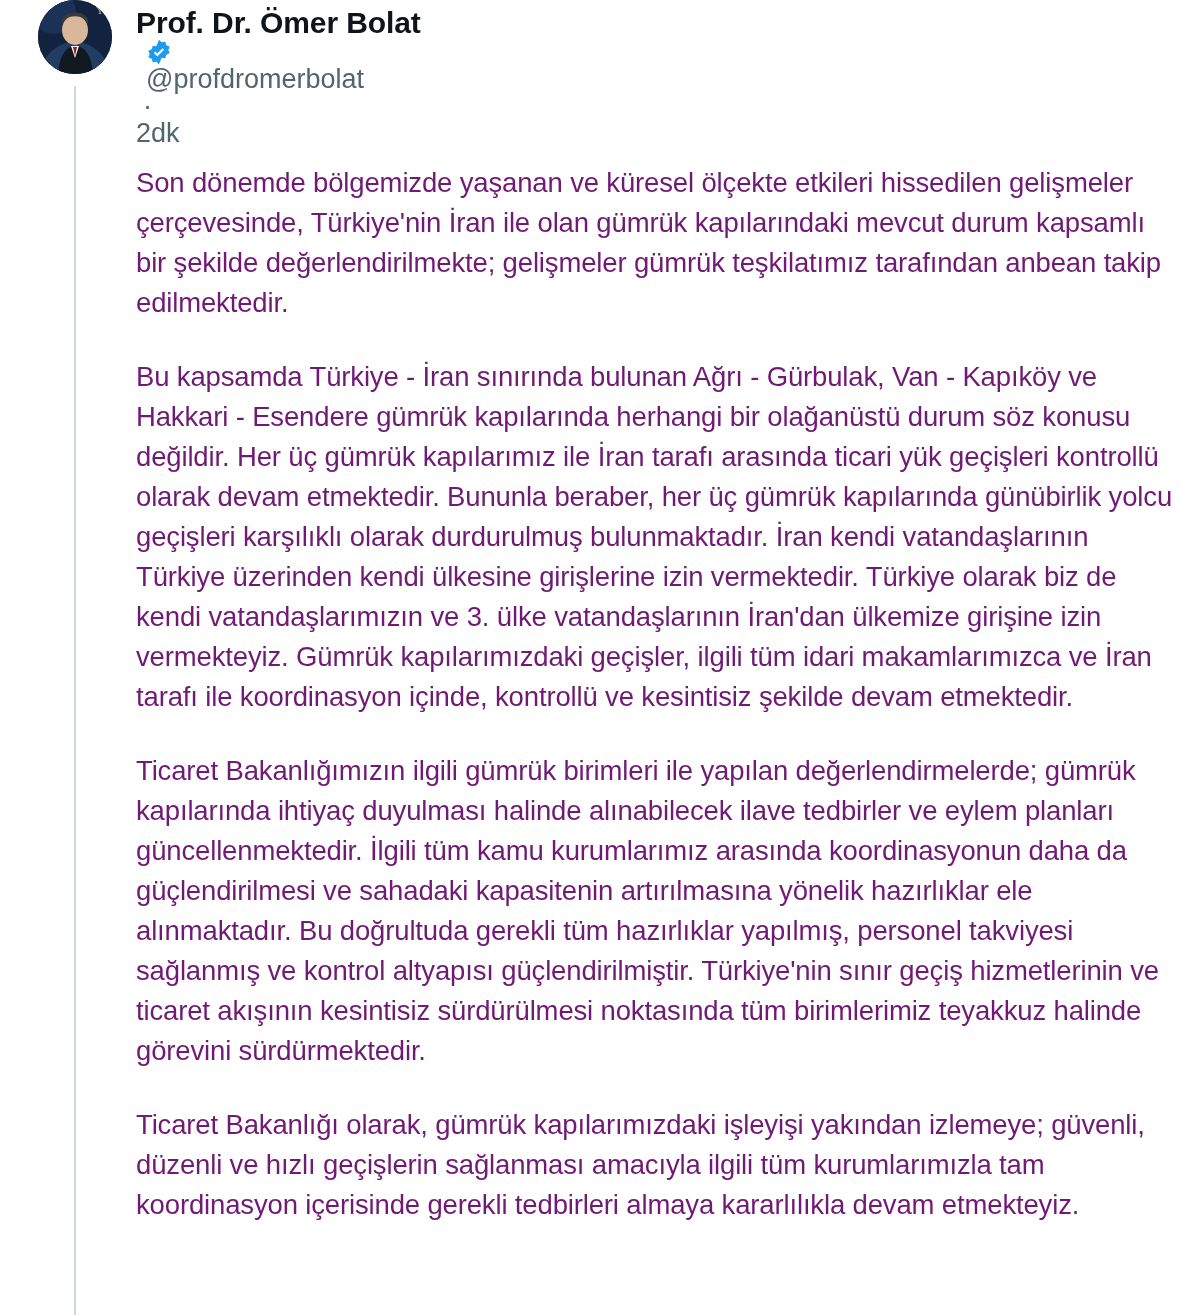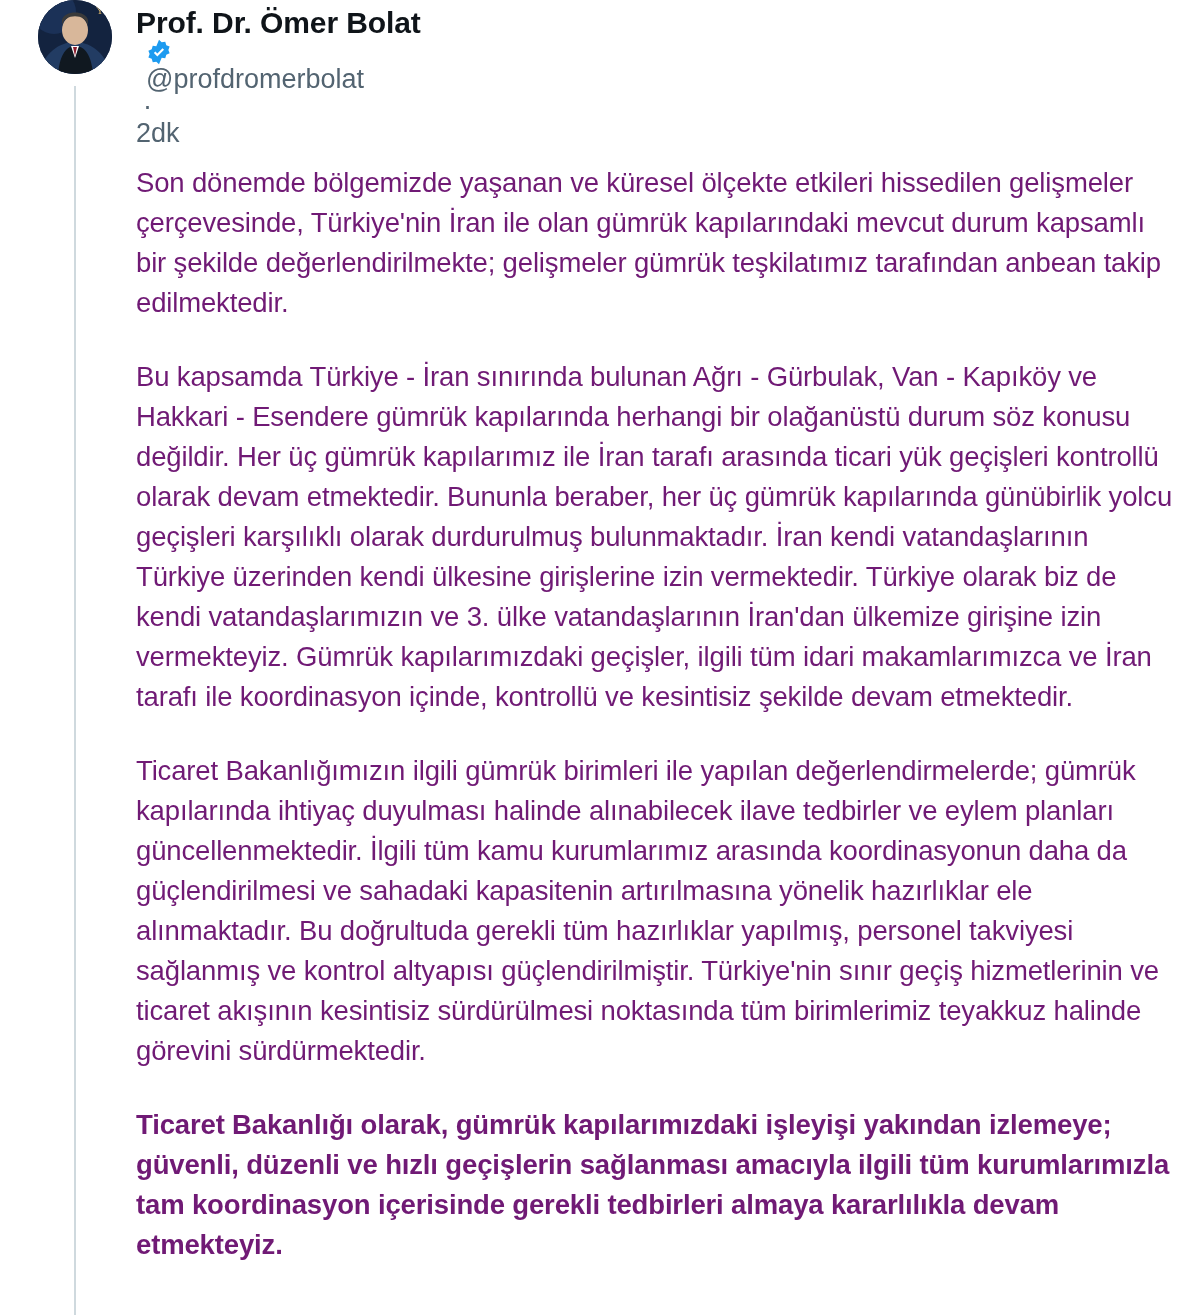--- a/index.html
+++ b/index.html
@@ -94,21 +94,21 @@
   .handle { margin-left: 10px; }
   .sep { margin: 0 7px; }
 
   .body-text p {
     margin: 0 0 34px 0;
     font-size: 27.5px;
     line-height: 1.455;
     color: #701a75;
     letter-spacing: -0.15px;
   }
-  .body-text p:last-child { margin-bottom: 0; font-weight: bold; }
+  .body-text p:last-child { margin-bottom: 0; }
 </style>
 </head>
 <body>
 
 <div class="tweet">
 
   <div class="rail">
     <div class="avatar">
       <svg width="74" height="74" viewBox="0 0 74 74" aria-hidden="true">
         <rect x="0" y="0" width="74" height="74" fill="#13233f"></rect>

